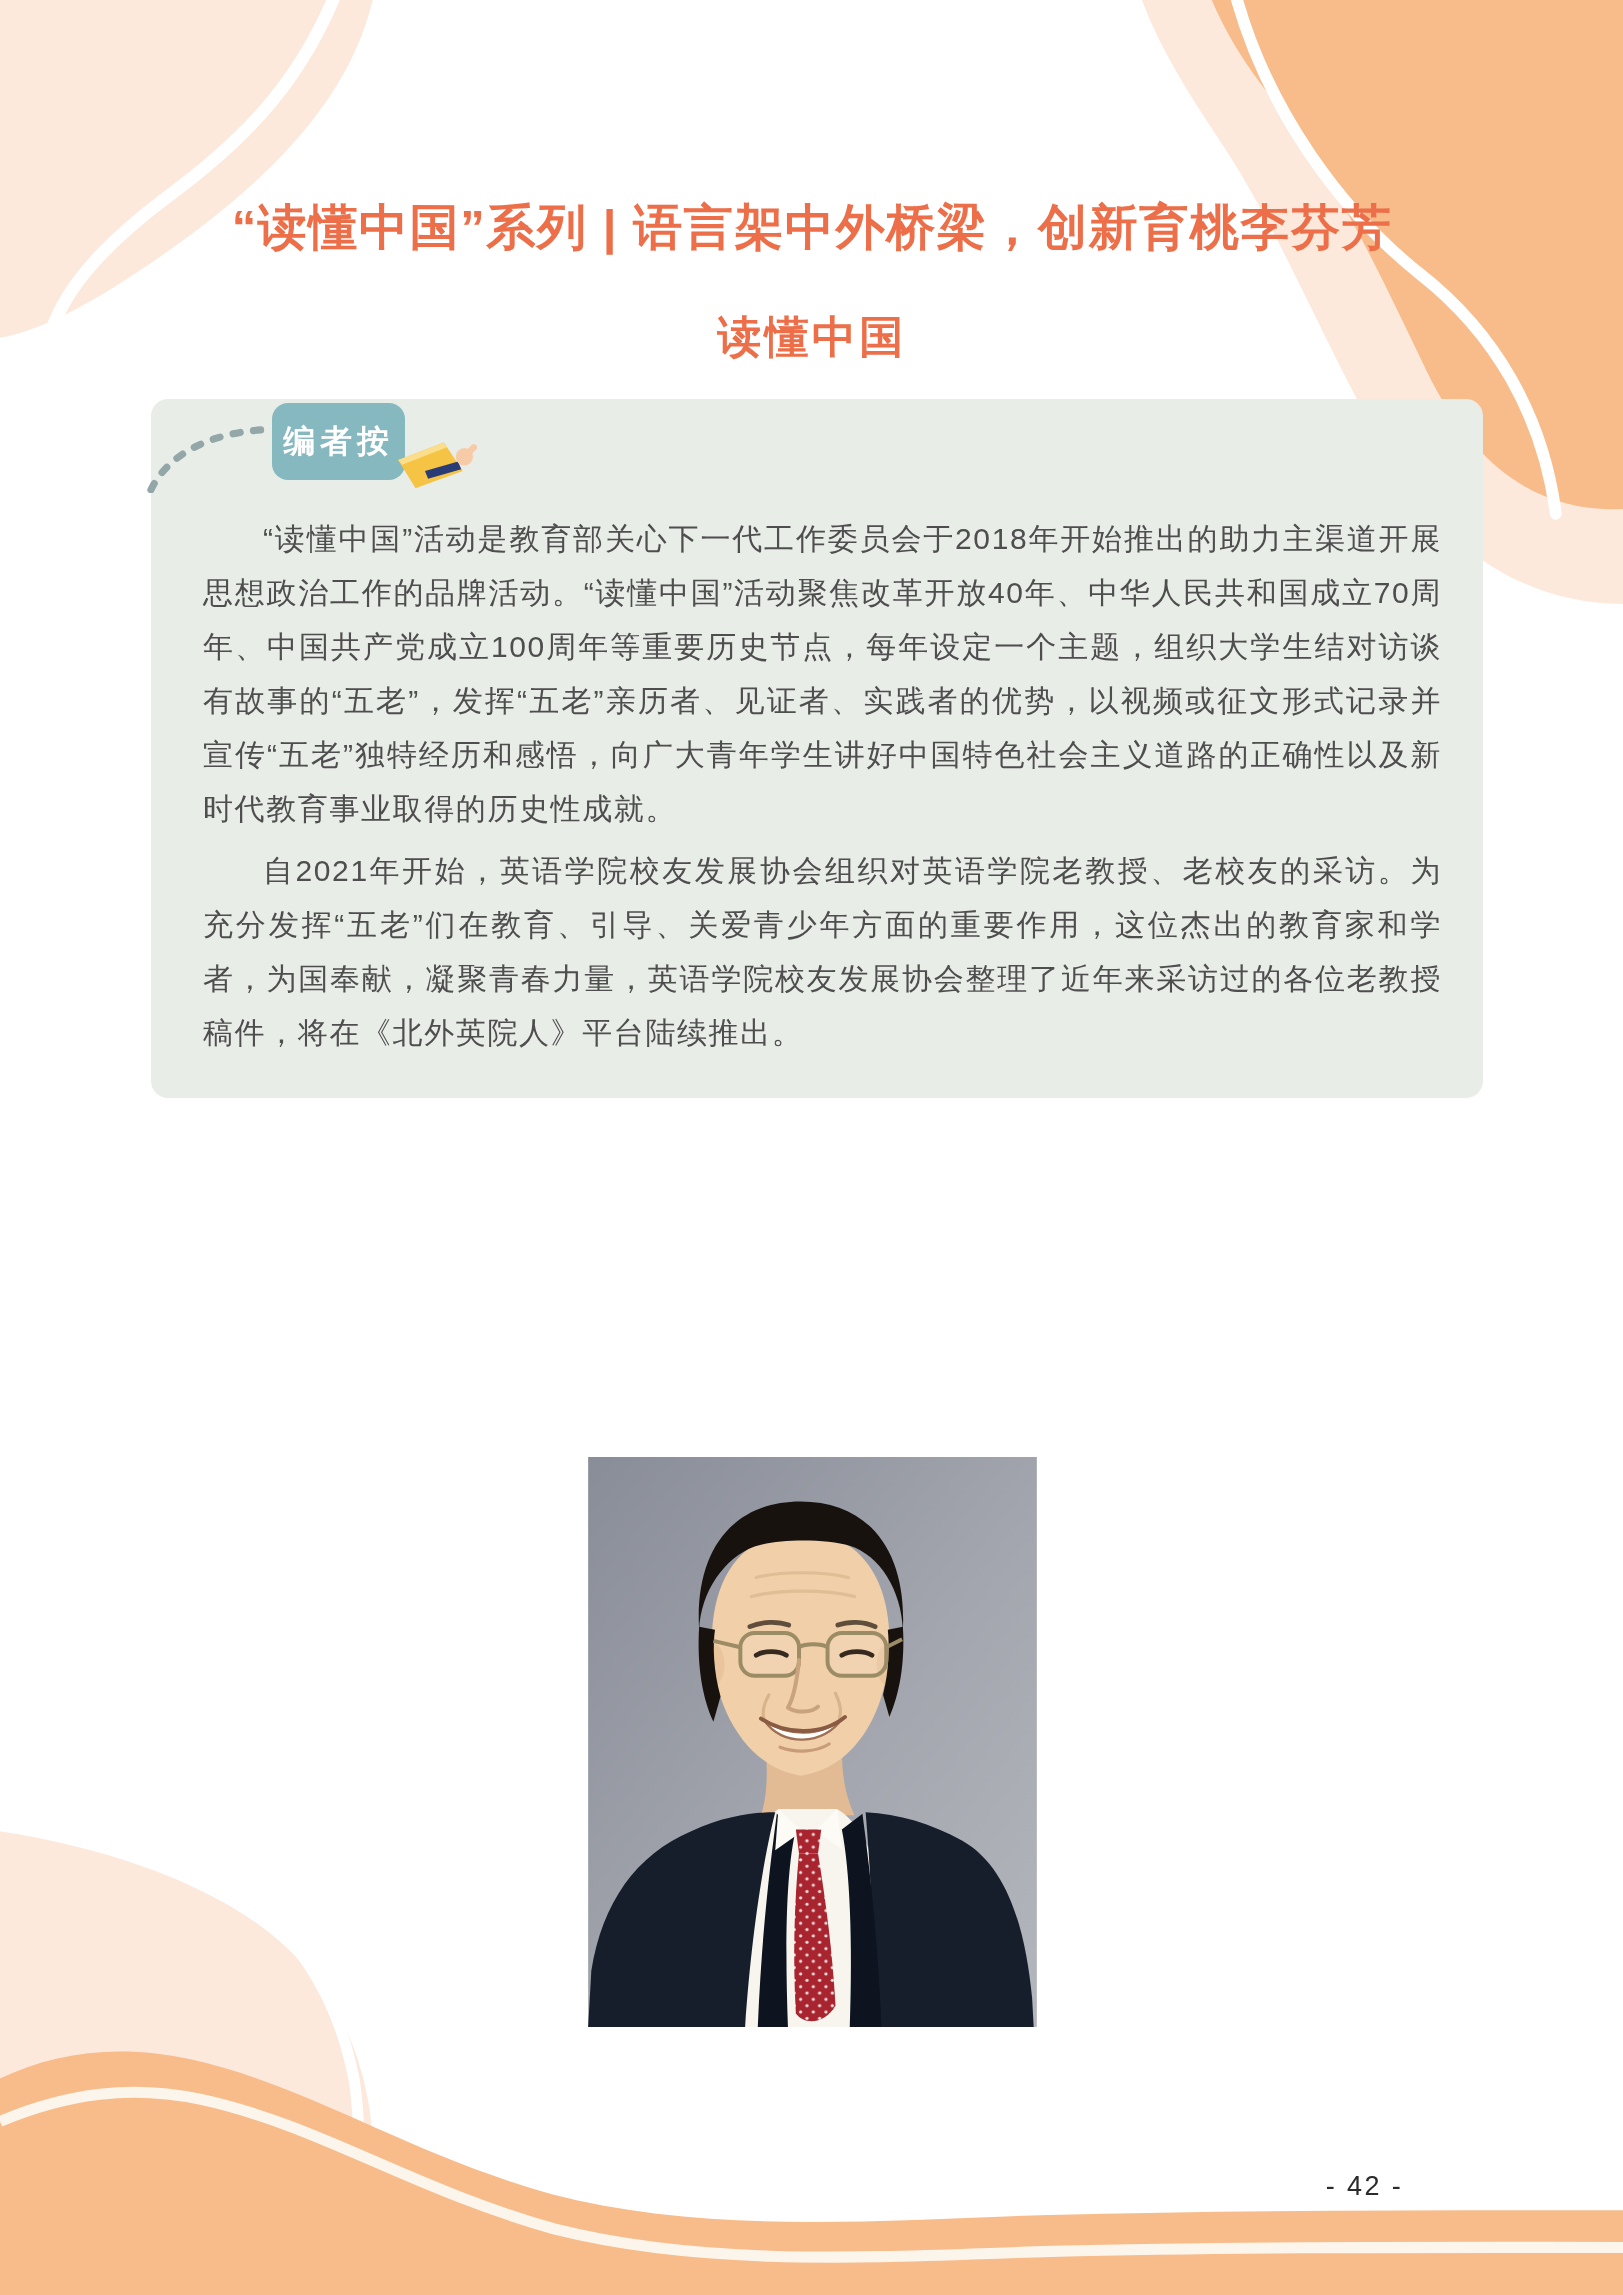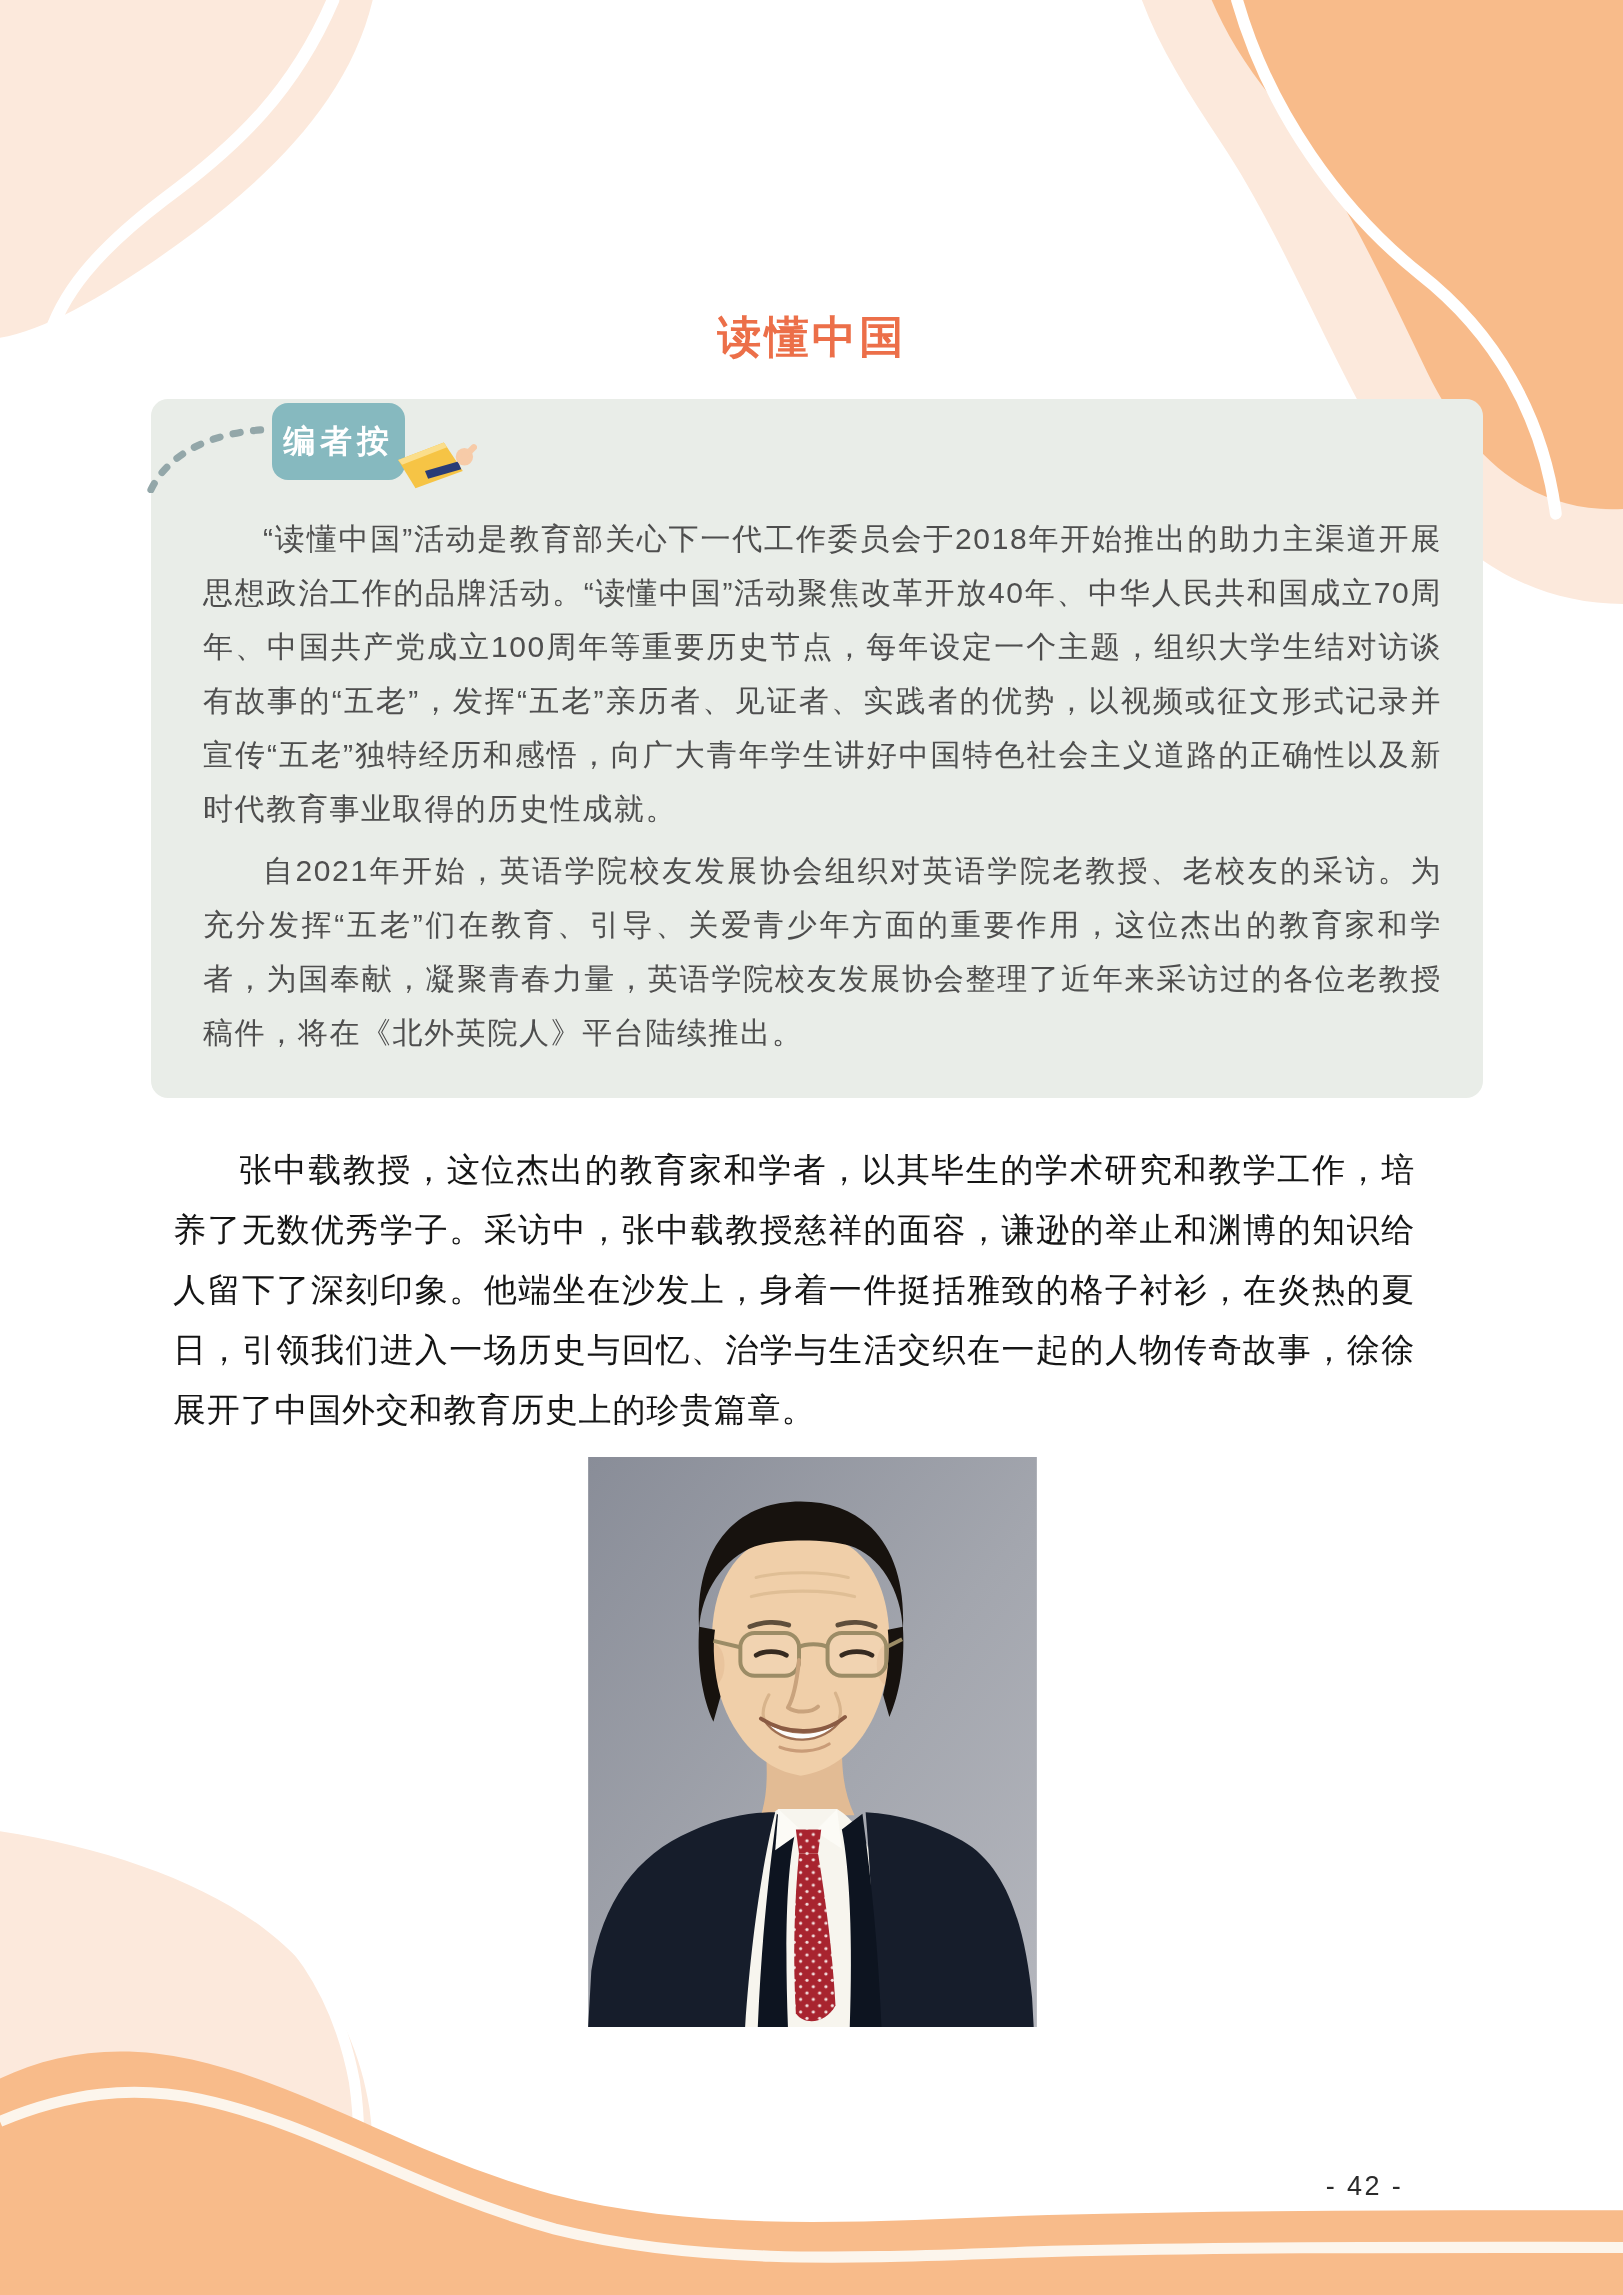--- a/index.html
+++ b/index.html
@@ -66,41 +66,41 @@
     <path d="M1528,0 L2048,0 L2048,642 C1940,648 1858,588 1800,470 C1745,355 1685,225 1605,125 C1570,82 1545,40 1528,0 Z" fill="#F8BB8A"></path>
     <path d="M1560,0 C1600,140 1690,265 1790,345 C1886,420 1946,525 1962,648" stroke="#ffffff" stroke-width="15" fill="none" stroke-linecap="round"></path>
 
     <path d="M0,2310 C130,2330 252,2372 332,2432 C412,2492 452,2572 466,2660 C476,2732 468,2792 456,2852 L0,2852 Z" fill="#FCE9DC"></path>
     <path d="M326,2408 C398,2468 432,2546 447,2626 C457,2696 452,2748 441,2790" stroke="#ffffff" stroke-width="14" fill="none" stroke-linecap="round"></path>
 
     <path d="M0,2622 C70,2588 152,2578 242,2598 C392,2632 512,2716 696,2768 C896,2820 1116,2800 1322,2794 C1572,2788 1800,2788 2048,2788 L2048,2895 L0,2895 Z" fill="#F8BB8A"></path>
     <path d="M0,2676 C86,2640 166,2630 252,2648 C402,2680 516,2760 700,2812 C900,2862 1122,2846 1326,2840 C1576,2834 1800,2835 2048,2835" stroke="#FCF5EC" stroke-width="14" fill="none"></path>
   </svg>
 
+  <h1 class="title">“读懂中国”系列 | 语言架中外桥梁，创新育桃李芬芳</h1>
   <h2 class="subtitle">读懂中国</h2>
 
   <section class="editor-note">
     <svg class="dotted-arc" viewBox="0 0 176 92">
       <path d="M6,88 C26,46 76,16 152,12" stroke="#93A7A9" stroke-width="9" stroke-dasharray="9 17" fill="none" stroke-linecap="round"></path>
     </svg>
     <div class="badge">
       <span>编者按</span>
     </div>
     <svg class="badge-icon" viewBox="0 0 104 70">
       <path d="M4,26 L62,4 L86,40 L26,62 Z" fill="#F6C445"></path>
       <path d="M4,26 L62,4 L66,10 L9,32 Z" fill="#FBDE8B"></path>
       <polygon points="38,40 80,28 84,38 42,50" fill="#2A3C76"></polygon>
       <circle cx="88" cy="22" r="11" fill="#F7CBA8"></circle>
       <path d="M88,22 L100,10" stroke="#F7CBA8" stroke-width="8" stroke-linecap="round"></path>
     </svg>
     <p>“读懂中国”活动是教育部关心下一代工作委员会于2018年开始推出的助力主渠道开展思想政治工作的品牌活动。“读懂中国”活动聚焦改革开放40年、中华人民共和国成立70周年、中国共产党成立100周年等重要历史节点，每年设定一个主题，组织大学生结对访谈有故事的“五老”，发挥“五老”亲历者、见证者、实践者的优势，以视频或征文形式记录并宣传“五老”独特经历和感悟，向广大青年学生讲好中国特色社会主义道路的正确性以及新时代教育事业取得的历史性成就。</p>
     <p>自2021年开始，英语学院校友发展协会组织对英语学院老教授、老校友的采访。为充分发挥“五老”们在教育、引导、关爱青少年方面的重要作用，这位杰出的教育家和学者，为国奉献，凝聚青春力量，英语学院校友发展协会整理了近年来采访过的各位老教授稿件，将在《北外英院人》平台陆续推出。</p>
   </section>
 
-  <p class="article">张中载教授，这位杰出的教育家和学者，以其毕生的学术研究和教学工作，培养了无数优秀学子。采访中，张中载教授慈祥的面容，谦逊的举止和渊博的知识给人留下了深刻印象。他端坐在沙发上，身着一件挺括雅致的格子衬衫，在炎热的夏日，引领我们进入一场历史与回忆、治学与生活交织在一起的人物传奇故事，徐徐展开了中国外交和教育历史上的珍贵篇章。</p>
 
   <figure class="portrait">
     <svg viewBox="0 0 566 719">
       <defs>
         <linearGradient id="phbg" x1="0" y1="0" x2="1" y2="1">
           <stop offset="0" stop-color="#898D98"></stop>
           <stop offset="0.55" stop-color="#A3A6AE"></stop>
           <stop offset="1" stop-color="#B4B6BD"></stop>
         </linearGradient>
         <pattern id="tiedots" width="16" height="16" patternUnits="userSpaceOnUse">

